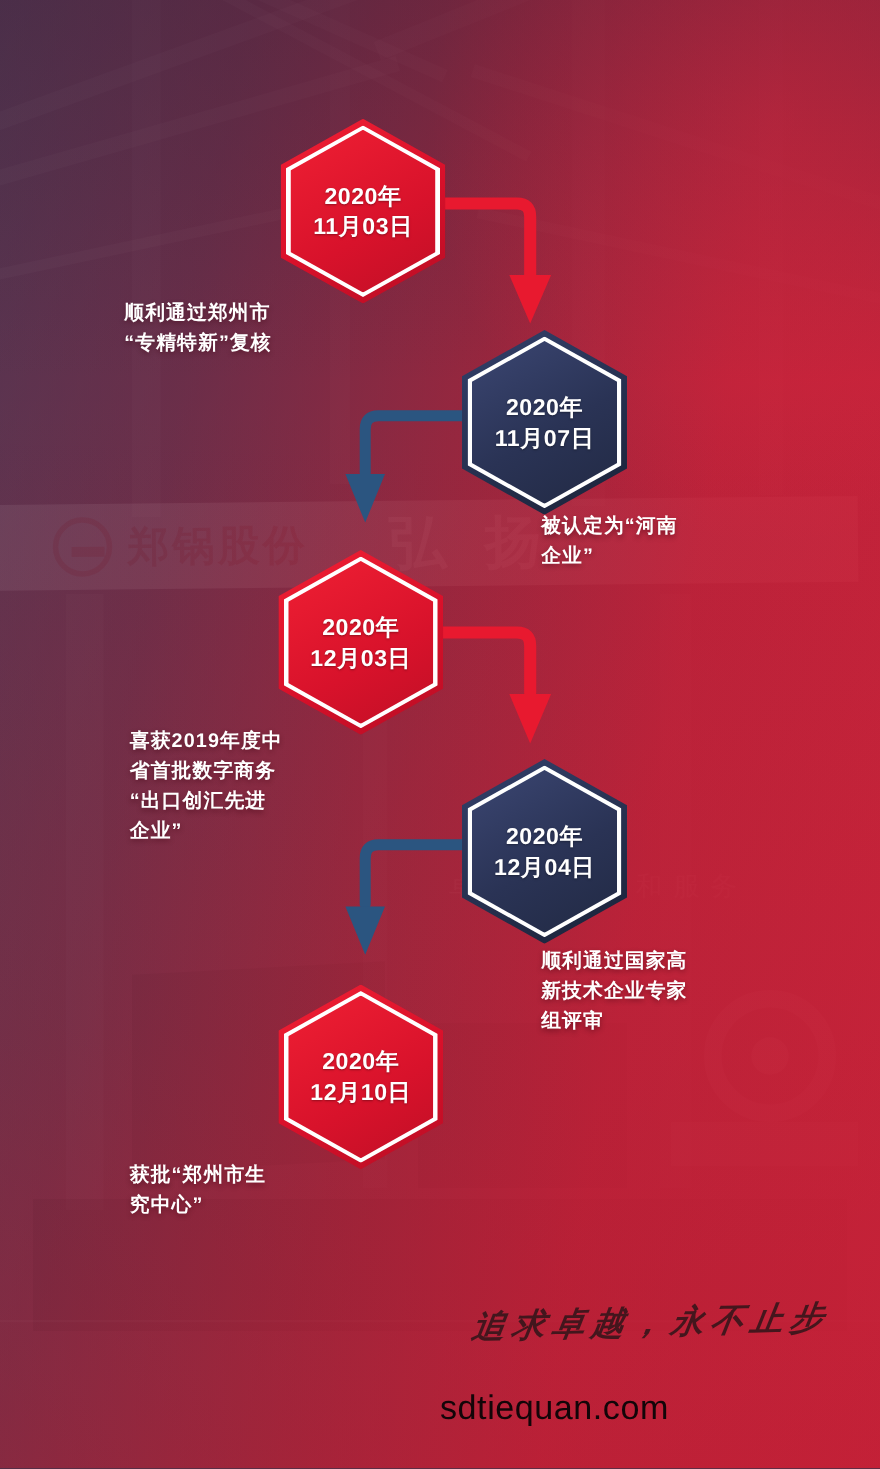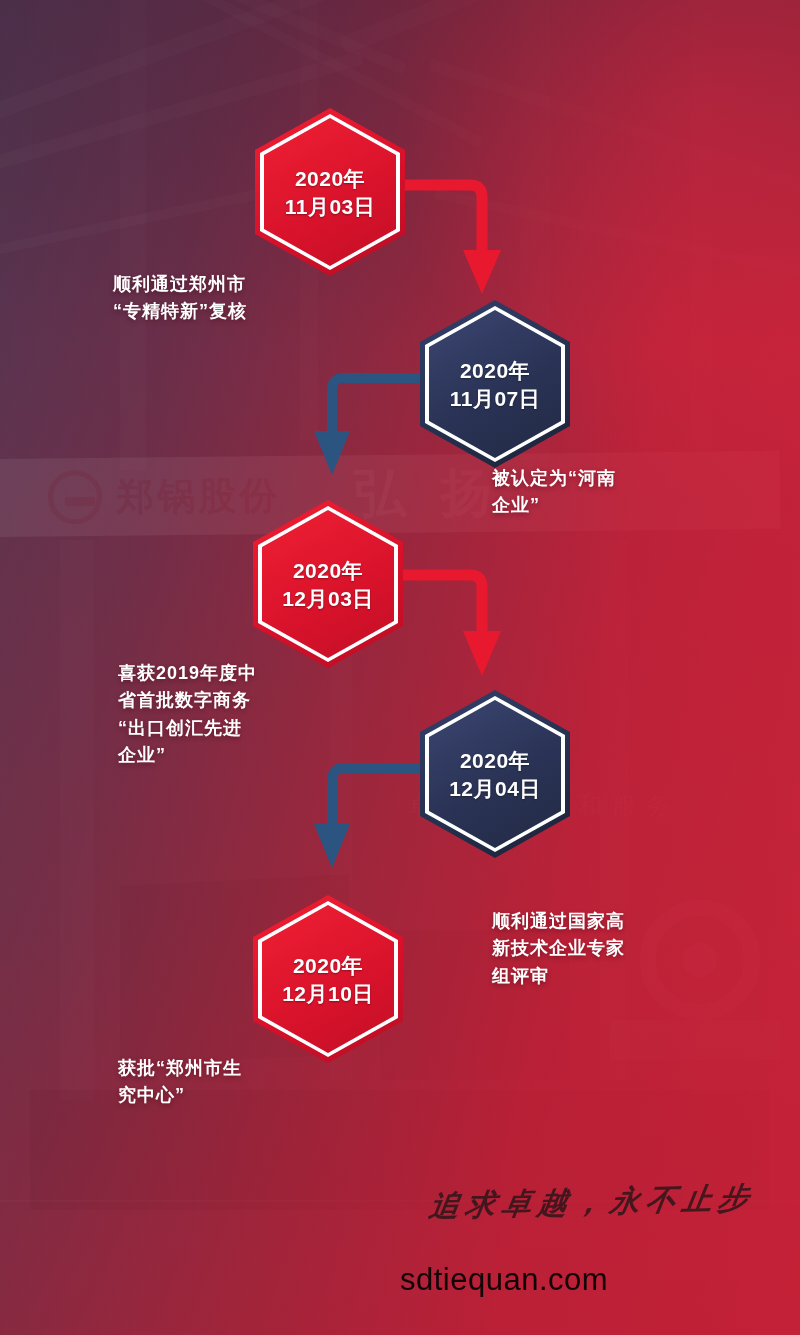--- a/index.html
+++ b/index.html
@@ -229,21 +229,21 @@
 
   <div class="badge badge-navy" style="left:420px;top:690px;">
     <div class="hex hex-outer"></div>
     <div class="hex-ring"></div>
     <div class="hex-inner"></div>
     <div class="badge-label">
       <span>2020年</span>
       <span>12月04日</span>
     </div>
   </div>
-  <div class="caption" style="left:492px;top:860px;width:300px;margin-top:48px;">
+  <div class="caption" style="left:492px;top:860px;width:300px;">
     <div>顺利通过国家高</div>
     <div>新技术企业专家</div>
     <div>组评审</div>
   </div>
 
   <div class="badge badge-red" style="left:253px;top:895px;">
     <div class="hex hex-outer"></div>
     <div class="hex-ring"></div>
     <div class="hex-inner"></div>
     <div class="badge-label">

